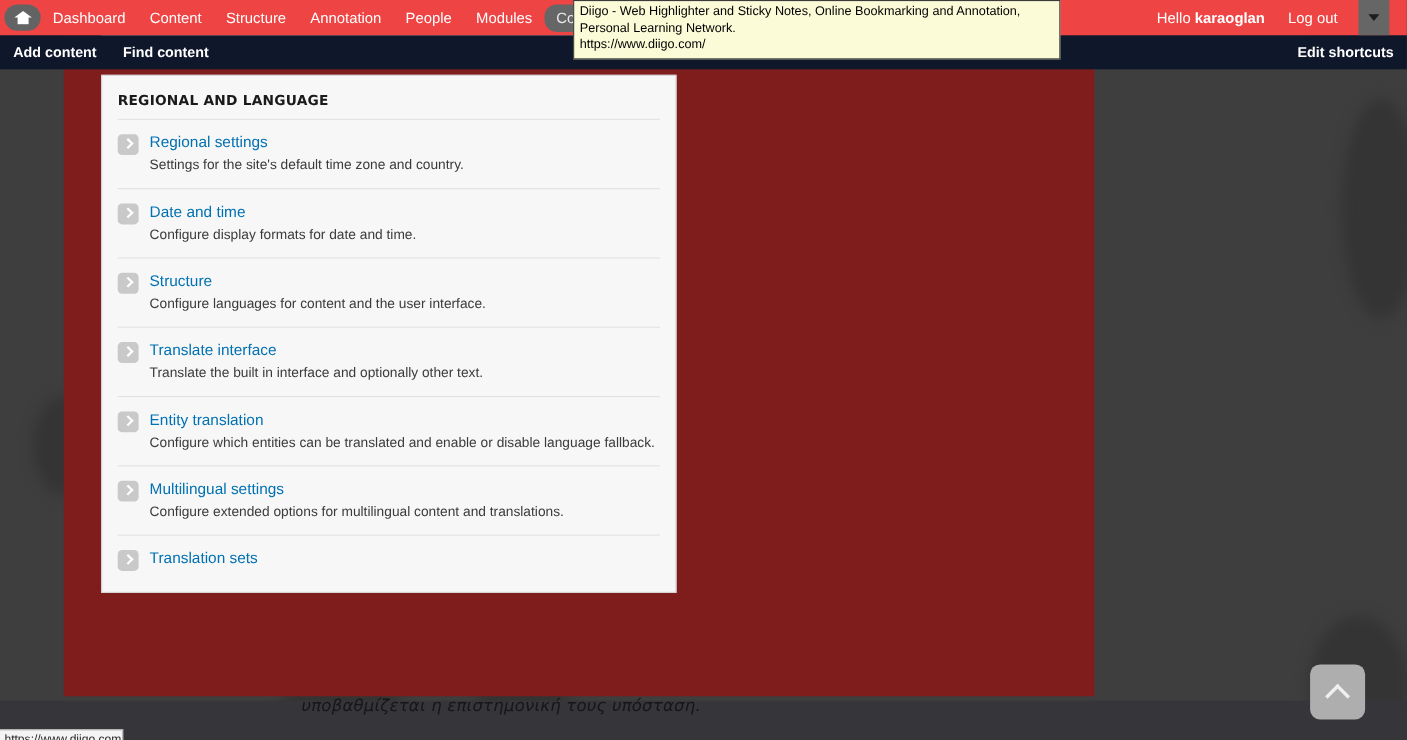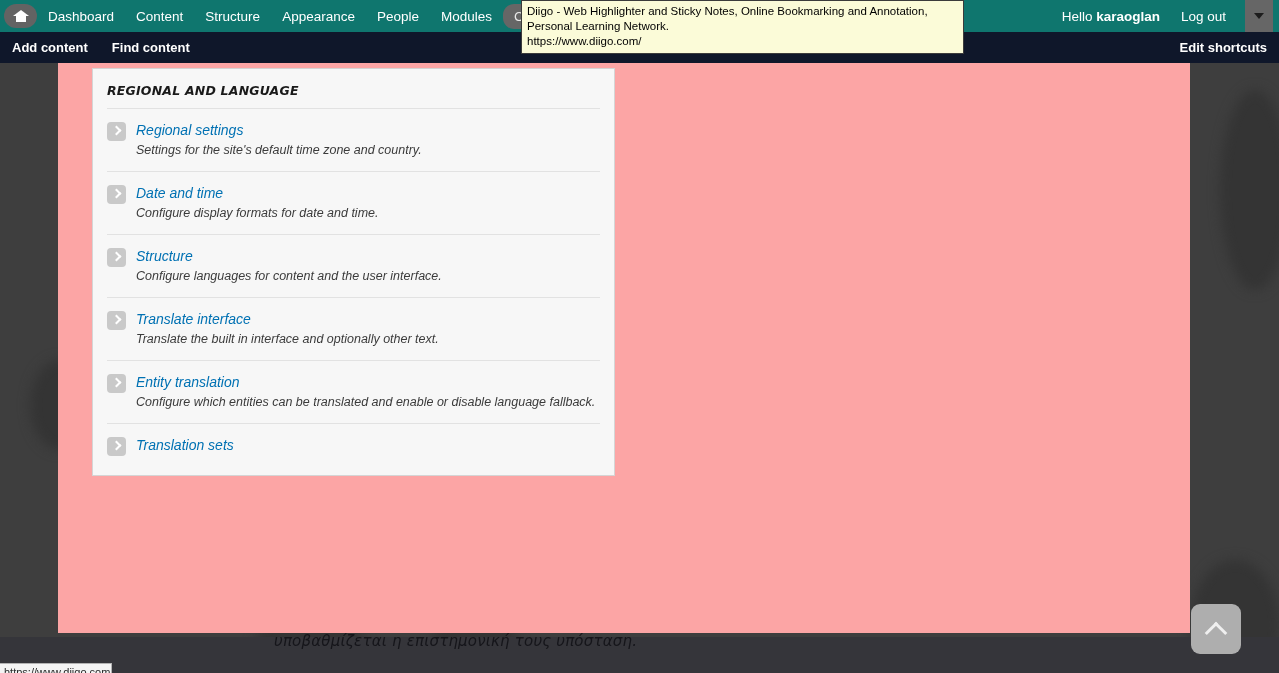--- a/index.html
+++ b/index.html
@@ -53,25 +53,24 @@
     color: #15151a;
     white-space: nowrap;
     letter-spacing: .2px;
   }
 
   
   #content-sheet {
     position: absolute;
     left: 58px;
     top: 0;
-    width: 1132px;
+    width: 937px;
     height: 633px;
-    background: #fca5a5;
+    background: #7f1d1d;
     overflow: hidden;
-    font-style: italic;
   }
 
   #content-inner {
     position: absolute;
     left: 0; top: 0;
     width: 1132px;
   }
 
   
   .col-left  { position: absolute; left: 34px;  top: 0;  width: 523px; }
@@ -199,21 +198,21 @@
     border-left: 3px solid #efefef;
     transform: rotate(45deg);
   }
 
   
   #toolbar {
     position: absolute;
     left: 0; top: 0;
     width: 1279px;
     height: 32px;
-    background: #0f766e;
+    background: #ef4444;
     z-index: 100;
   }
   #toolbar-inner {
     position: relative;
     height: 32px;
     display: flex;
     align-items: center;
   }
   #home-button {
     width: 33px;
@@ -250,21 +249,21 @@
   }
   .tb-link.active {
     background: #666666;
     color: #eaeaea;
   }
   #toolbar-spacer { flex: 1 1 auto; }
   #toolbar-right {
     display: flex;
     align-items: center;
     flex: 0 0 auto;
-    padding-right: 6px;
+    padding-right: 16px;
   }
   #hello-user {
     color: #ffffff;
     font-size: 13.5px;
     padding: 5px 10px;
     white-space: nowrap;
   }
   #hello-user b { font-weight: bold; }
   #toolbar-dropdown {
     width: 28px;
@@ -408,20 +407,27 @@
           </div>
 
           <div class="item">
             <span class="item-icon"></span>
             <span class="item-text">
               <a class="item-link">Entity translation</a>
               <div class="item-desc">Configure which entities can be translated and enable or disable language fallback.</div>
             </span>
           </div>
 
+          <div class="item">
+            <span class="item-icon"></span>
+            <span class="item-text">
+              <a class="item-link">Multilingual settings</a>
+              <div class="item-desc">Configure extended options for multilingual content and translations.</div>
+            </span>
+          </div>
 
           <div class="item">
             <span class="item-icon"></span>
             <span class="item-text">
               <a class="item-link">Translation sets</a>
             </span>
           </div>
 
         </div>
       </div>
@@ -440,21 +446,21 @@
 
 <div id="toolbar">
   <div id="toolbar-inner">
     <div id="home-button">
       <span class="roof"></span>
       <span class="base"></span>
     </div>
     <a class="tb-link">Dashboard</a>
     <a class="tb-link">Content</a>
     <a class="tb-link">Structure</a>
-    <a class="tb-link">Appearance</a>
+    <a class="tb-link">Annotation</a>
     <a class="tb-link">People</a>
     <a class="tb-link">Modules</a>
     <a class="tb-link active">Configure</a>
 
     <div id="toolbar-spacer"></div>
 
     <div id="toolbar-right">
       <span id="hello-user"><span>Hello </span><b>karaoglan</b></span>
       <a class="tb-link">Log out</a>
       <div id="toolbar-dropdown"></div>

